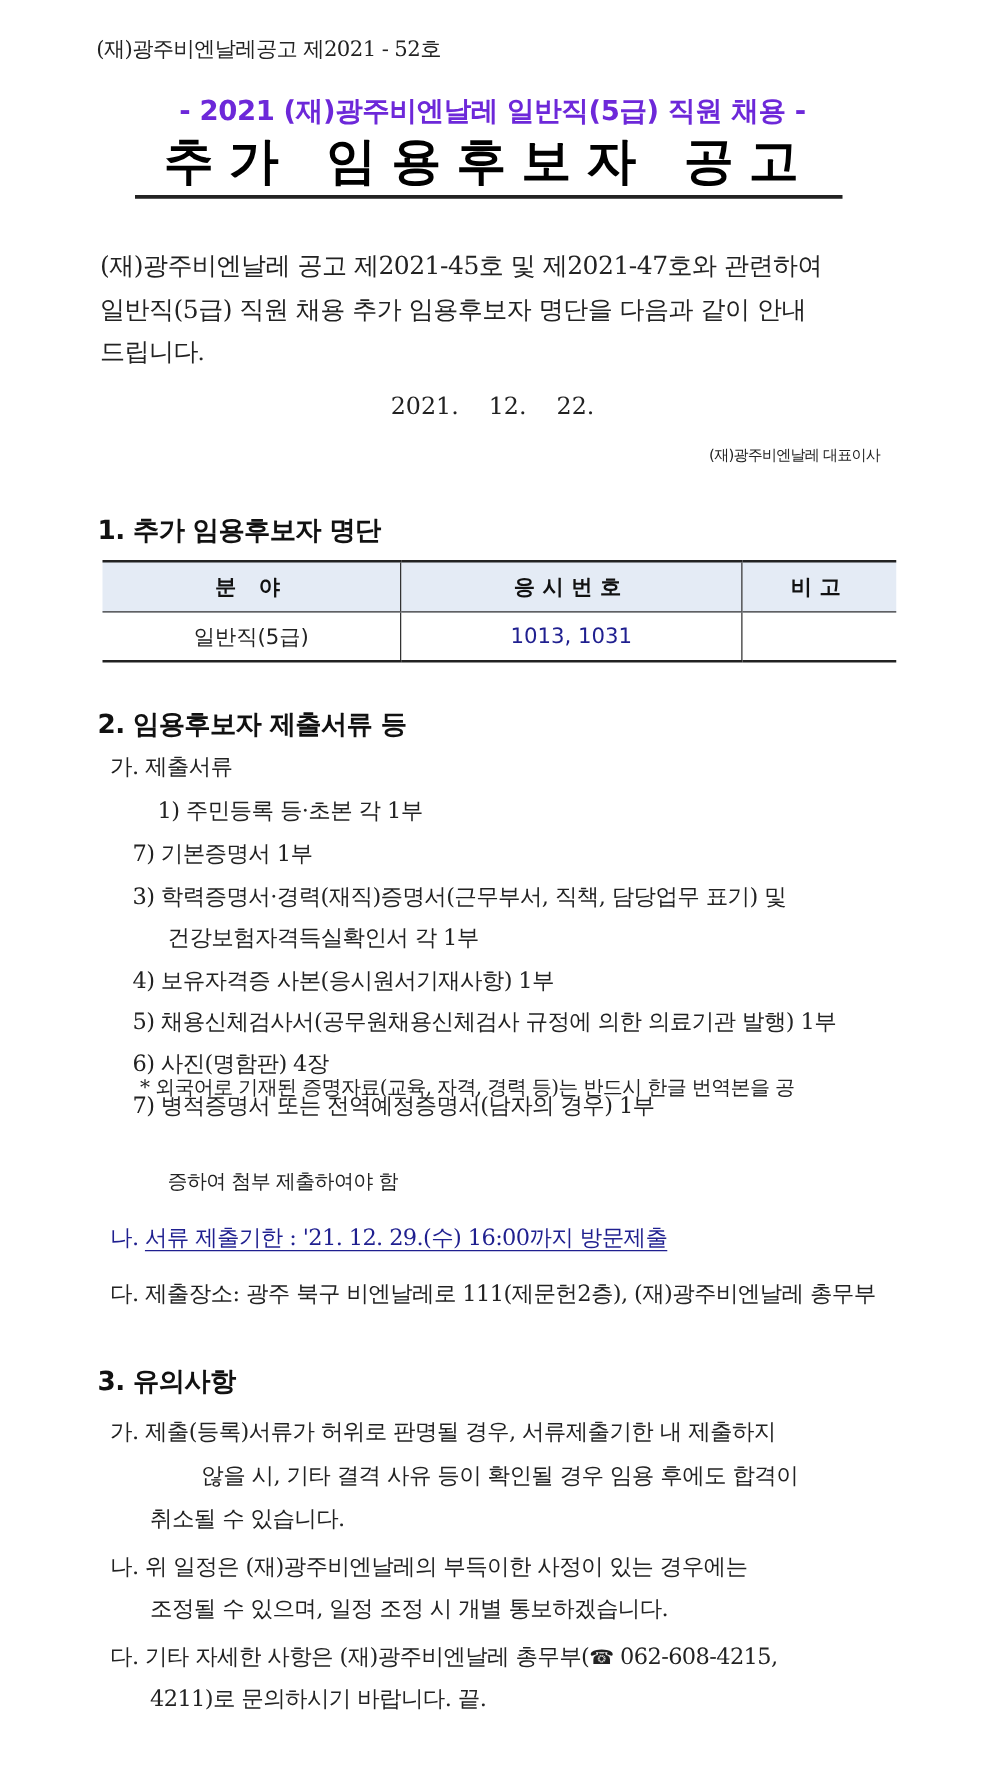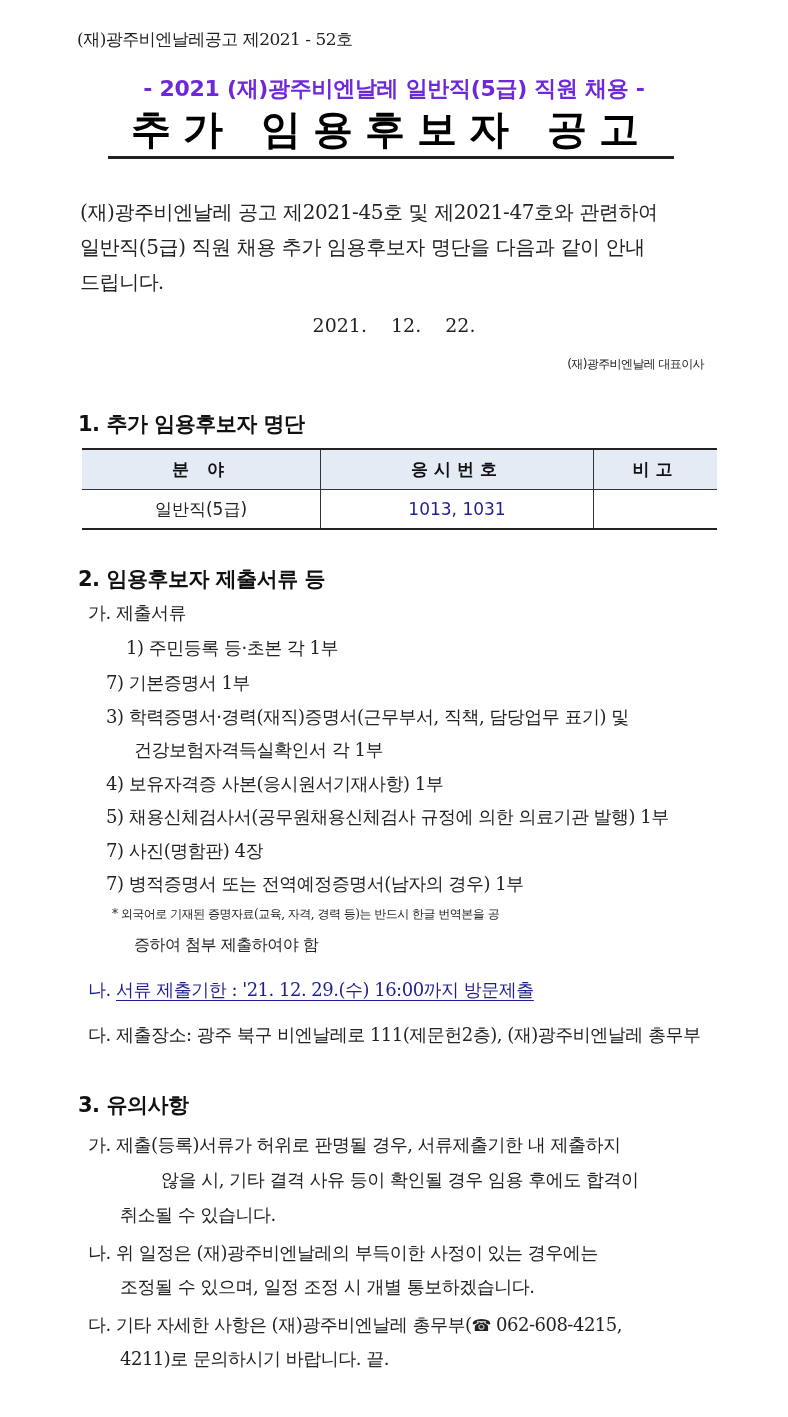--- a/index.html
+++ b/index.html
@@ -56,23 +56,23 @@
   </table>
 
 <div class="abs sec-title" style="top:565px;">2. 임용후보자 제출서류 등</div>
 <div class="abs item" style="left:88px; top:601px;">가. 제출서류</div>
 <div class="abs item" style="left:106px; top:636px;margin-left:20px;">1) 주민등록 등·초본 각 1부</div>
 <div class="abs item" style="left:106px; top:671px;">7) 기본증명서 1부</div>
 <div class="abs item" style="left:106px; top:705px;">3) 학력증명서·경력(재직)증명서(근무부서, 직책, 담당업무 표기) 및</div>
 <div class="abs item" style="left:134px; top:738px;">건강보험자격득실확인서 각 1부</div>
 <div class="abs item" style="left:106px; top:772px;">4) 보유자격증 사본(응시원서기재사항) 1부</div>
 <div class="abs item" style="left:106px; top:805px;">5) 채용신체검사서(공무원채용신체검사 규정에 의한 의료기관 발행) 1부</div>
-<div class="abs item" style="left:106px; top:839px;">7) 사진(명함판) 4장</div>
+<div class="abs item" style="left:106px; top:839px;">6) 사진(명함판) 4장</div>
 <div class="abs item" style="left:106px; top:872px;">7) 병적증명서 또는 전역예정증명서(남자의 경우) 1부</div>
-<div class="abs item" style="left:112px; top:906px; font-size:12px;">* 외국어로 기재된 증명자료(교육, 자격, 경력 등)는 반드시 한글 번역본을 공</div>
+<div class="abs item" style="left:112px; top:860px; font-size:16px;">* 외국어로 기재된 증명자료(교육, 자격, 경력 등)는 반드시 한글 번역본을 공</div>
 <div class="abs item" style="left:134px; top:935px; font-size:16px;">증하여 첨부 제출하여야 함</div>
 <div class="abs item deadline" style="left:88px; top:978px;"><span>나. </span><span class="u">서류 제출기한 : '21. 12. 29.(수) 16:00까지 방문제출</span></div>
 <div class="abs item" style="left:88px; top:1023px;">다. 제출장소: 광주 북구 비엔날레로 111(제문헌2층), (재)광주비엔날레 총무부</div>
 
 <div class="abs sec-title" style="top:1091px;">3. 유의사항</div>
 <div class="abs item" style="left:88px; top:1133px;">가. 제출(등록)서류가 허위로 판명될 경우, 서류제출기한 내 제출하지</div>
 <div class="abs item" style="left:136px; top:1168px;margin-left:25px;">않을 시, 기타 결격 사유 등이 확인될 경우 임용 후에도 합격이</div>
 <div class="abs item" style="left:120px; top:1203px;">취소될 수 있습니다.</div>
 <div class="abs item" style="left:88px; top:1241px;">나. 위 일정은 (재)광주비엔날레의 부득이한 사정이 있는 경우에는</div>
 <div class="abs item" style="left:120px; top:1275px;">조정될 수 있으며, 일정 조정 시 개별 통보하겠습니다.</div>

